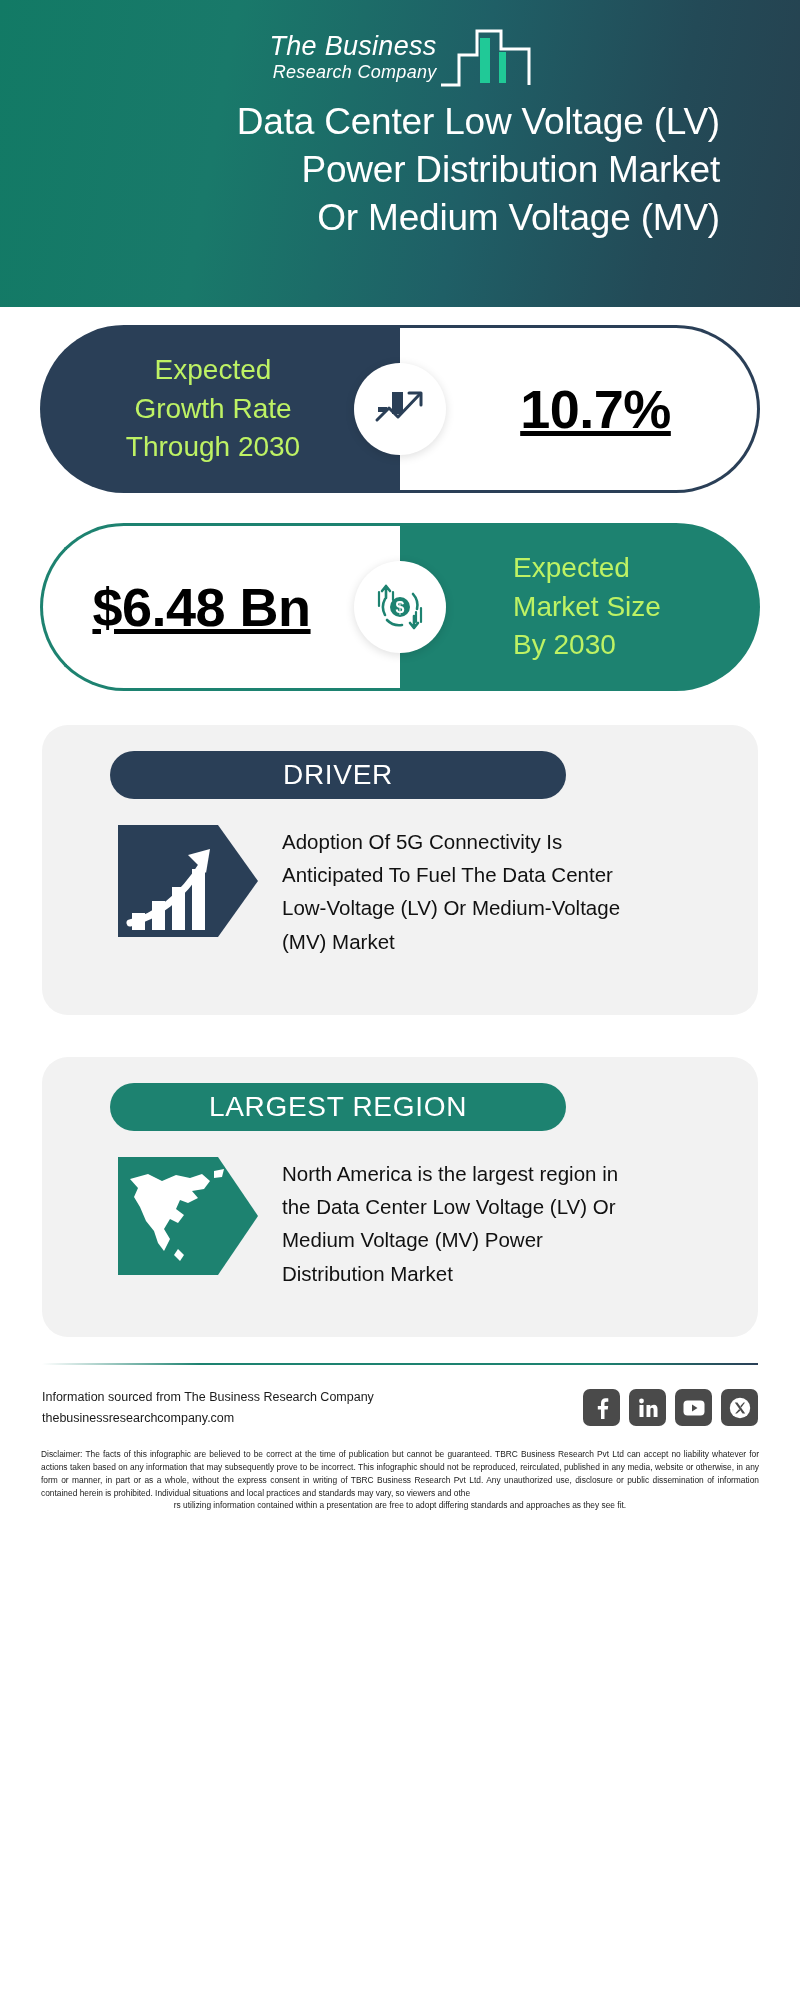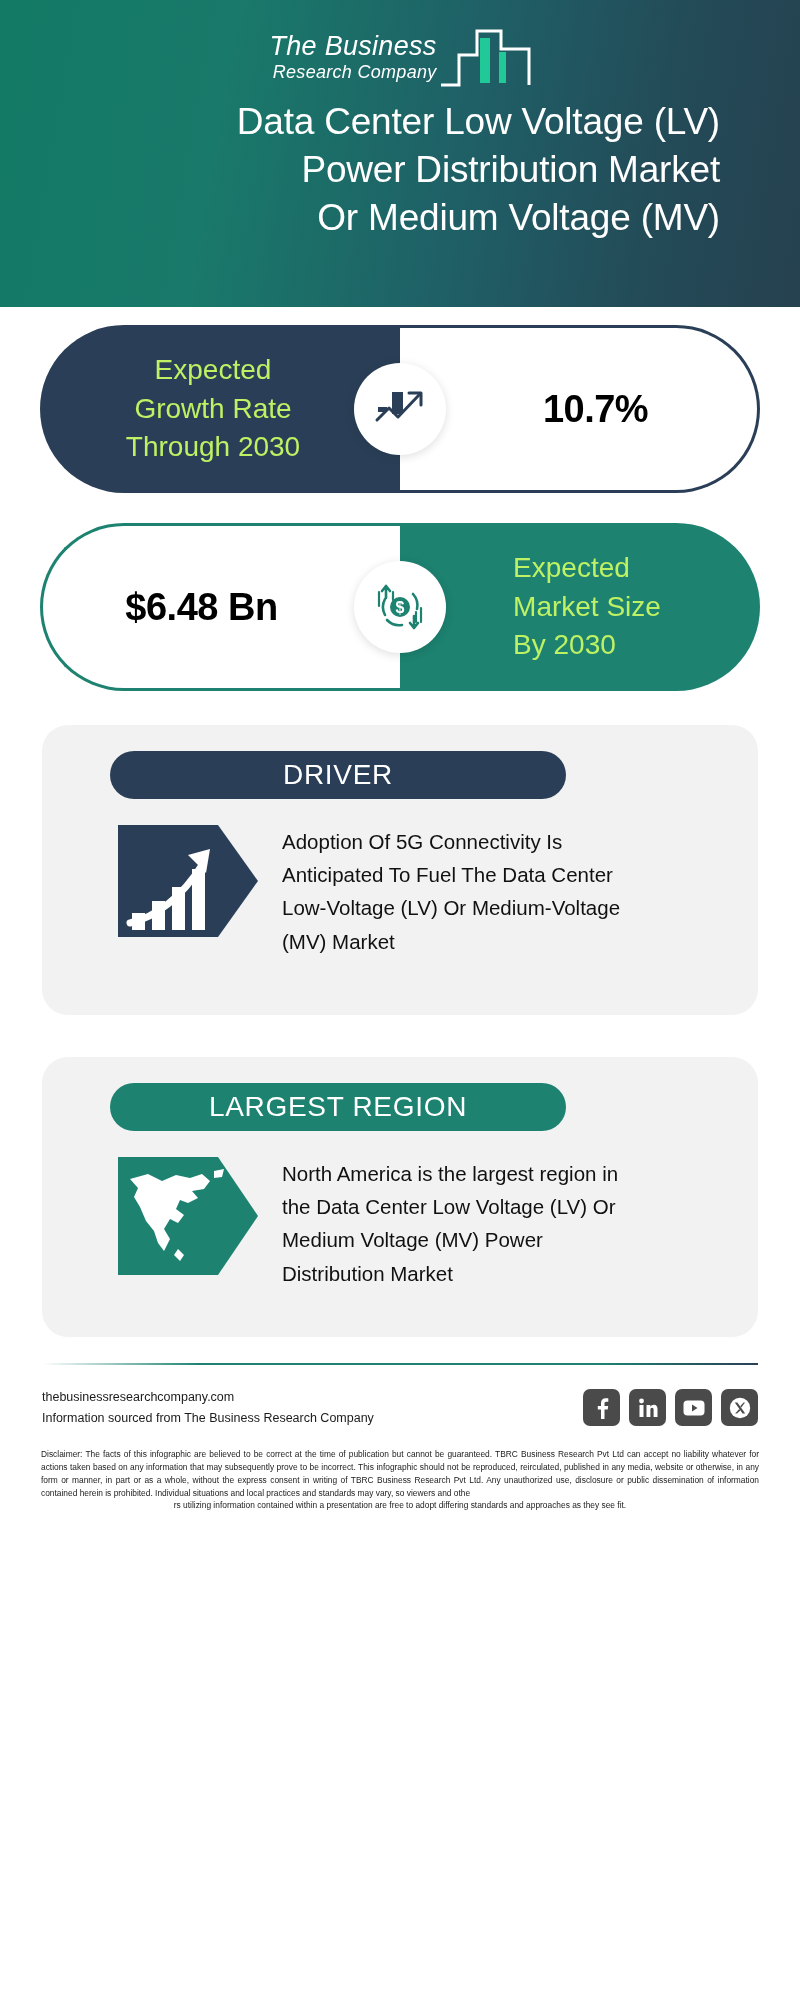--- a/index.html
+++ b/index.html
@@ -120,23 +120,24 @@
     font-size: 28px;
     line-height: 1.38;
     text-align: center;
     font-weight: 400;
   }
   .stat-label.left-pad  { padding-right: 34px; padding-left: 20px; }
   .stat-label.right-pad { padding-left: 34px; padding-right: 20px; text-align: left; }
 
   .stat-value {
     color: #000000;
-    font-size: 38px;
+    font-size: 54px;
     font-weight: bold;
     letter-spacing: -0.5px;
+    text-decoration: underline;
   }
   .stat-value.left-side { padding-right: 40px; }
   .stat-value.right-side { padding-left: 34px; }
 
   
   .badge {
     position: absolute;
     top: 50%;
     left: 50%;
     transform: translate(-50%, -50%);
@@ -348,22 +349,22 @@
       </svg>
     </div>
     <div class="panel-text">North America is the largest region in the Data Center Low Voltage (LV) Or Medium Voltage (MV) Power Distribution Market</div>
   </div>
 </div>
 
 <div class="footer-divider"></div>
 
 <div class="footer-row">
   <div class="footer-src">
+    <div>Information sourced from The Business Research Company</div>
     <div>thebusinessresearchcompany.com</div>
-    <div>Information sourced from The Business Research Company</div>
   </div>
   <div class="social">
     <div class="sicon">
       <svg width="20" height="22" viewBox="0 0 20 22">
         <path d="M12.5 22 V12.6 H15.7 L16.2 8.9 H12.5 V6.6 C12.5 5.5 12.8 4.8 14.4 4.8 H16.3 V1.5
                  C16 1.45 14.9 1.35 13.6 1.35 C10.9 1.35 9 3 9 6.2 V8.9 H5.8 V12.6 H9 V22 Z" fill="#ffffff"></path>
       </svg>
     </div>
     <div class="sicon">
       <svg width="22" height="22" viewBox="0 0 22 22">

